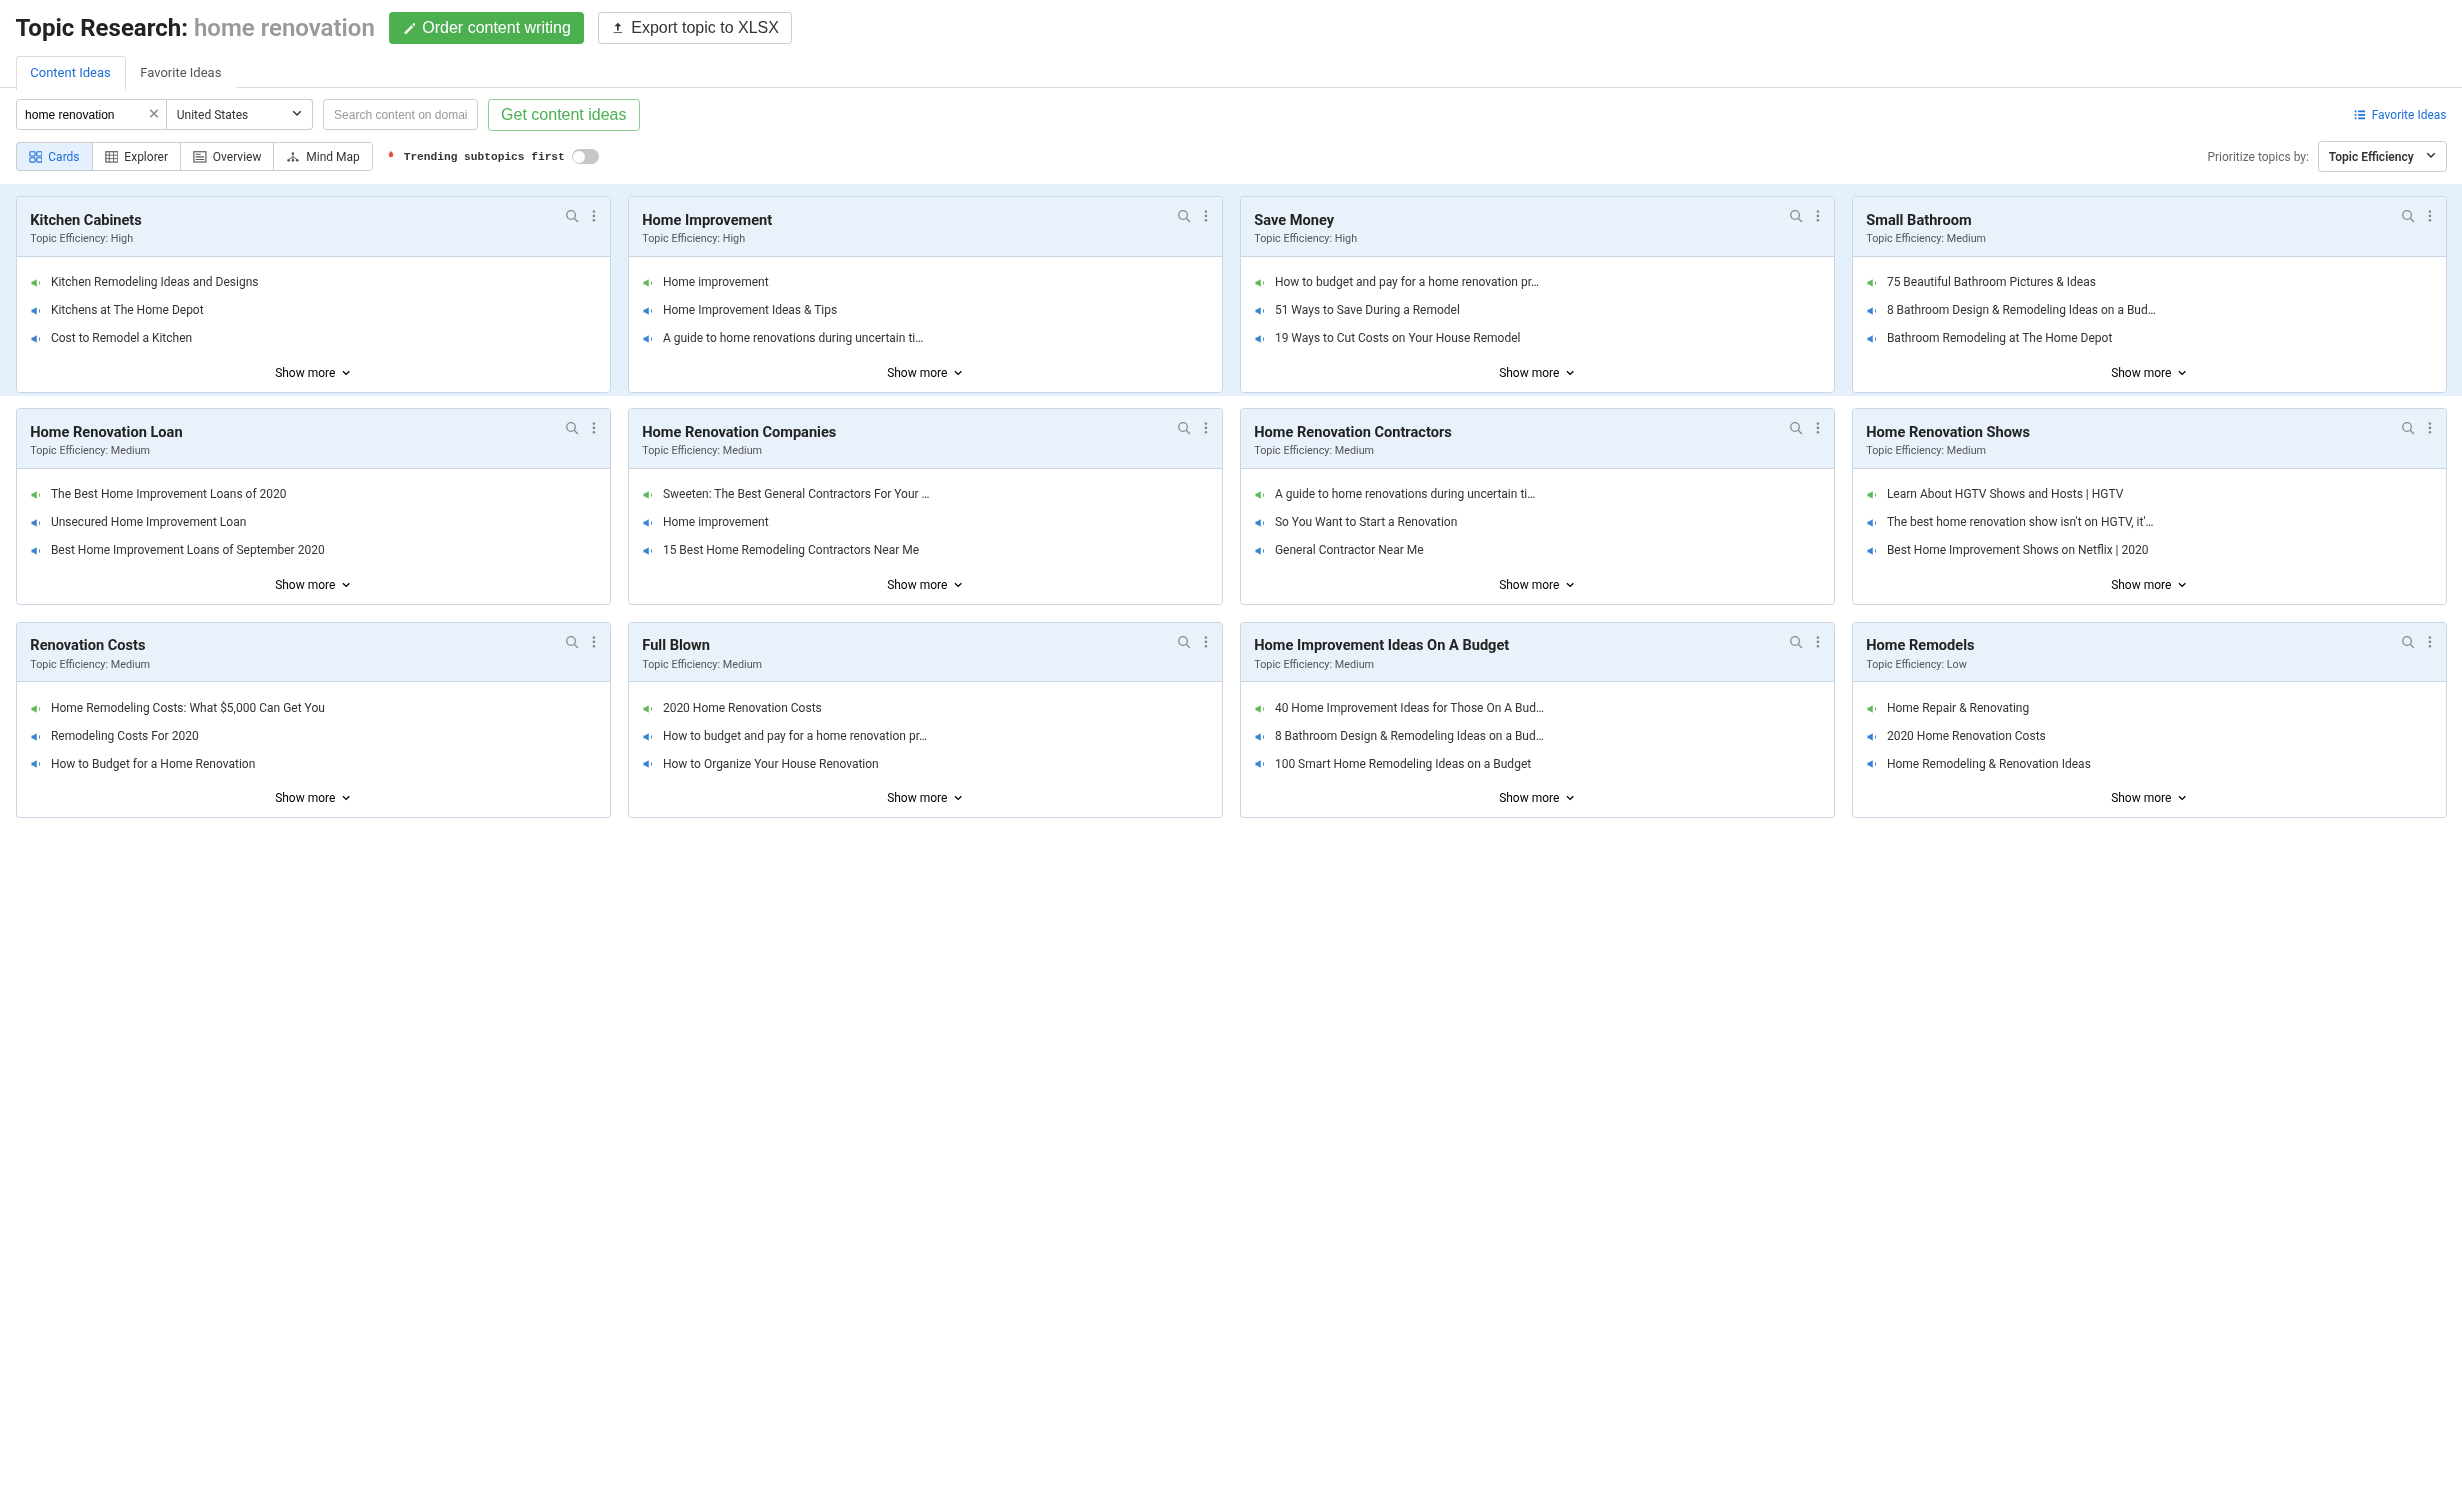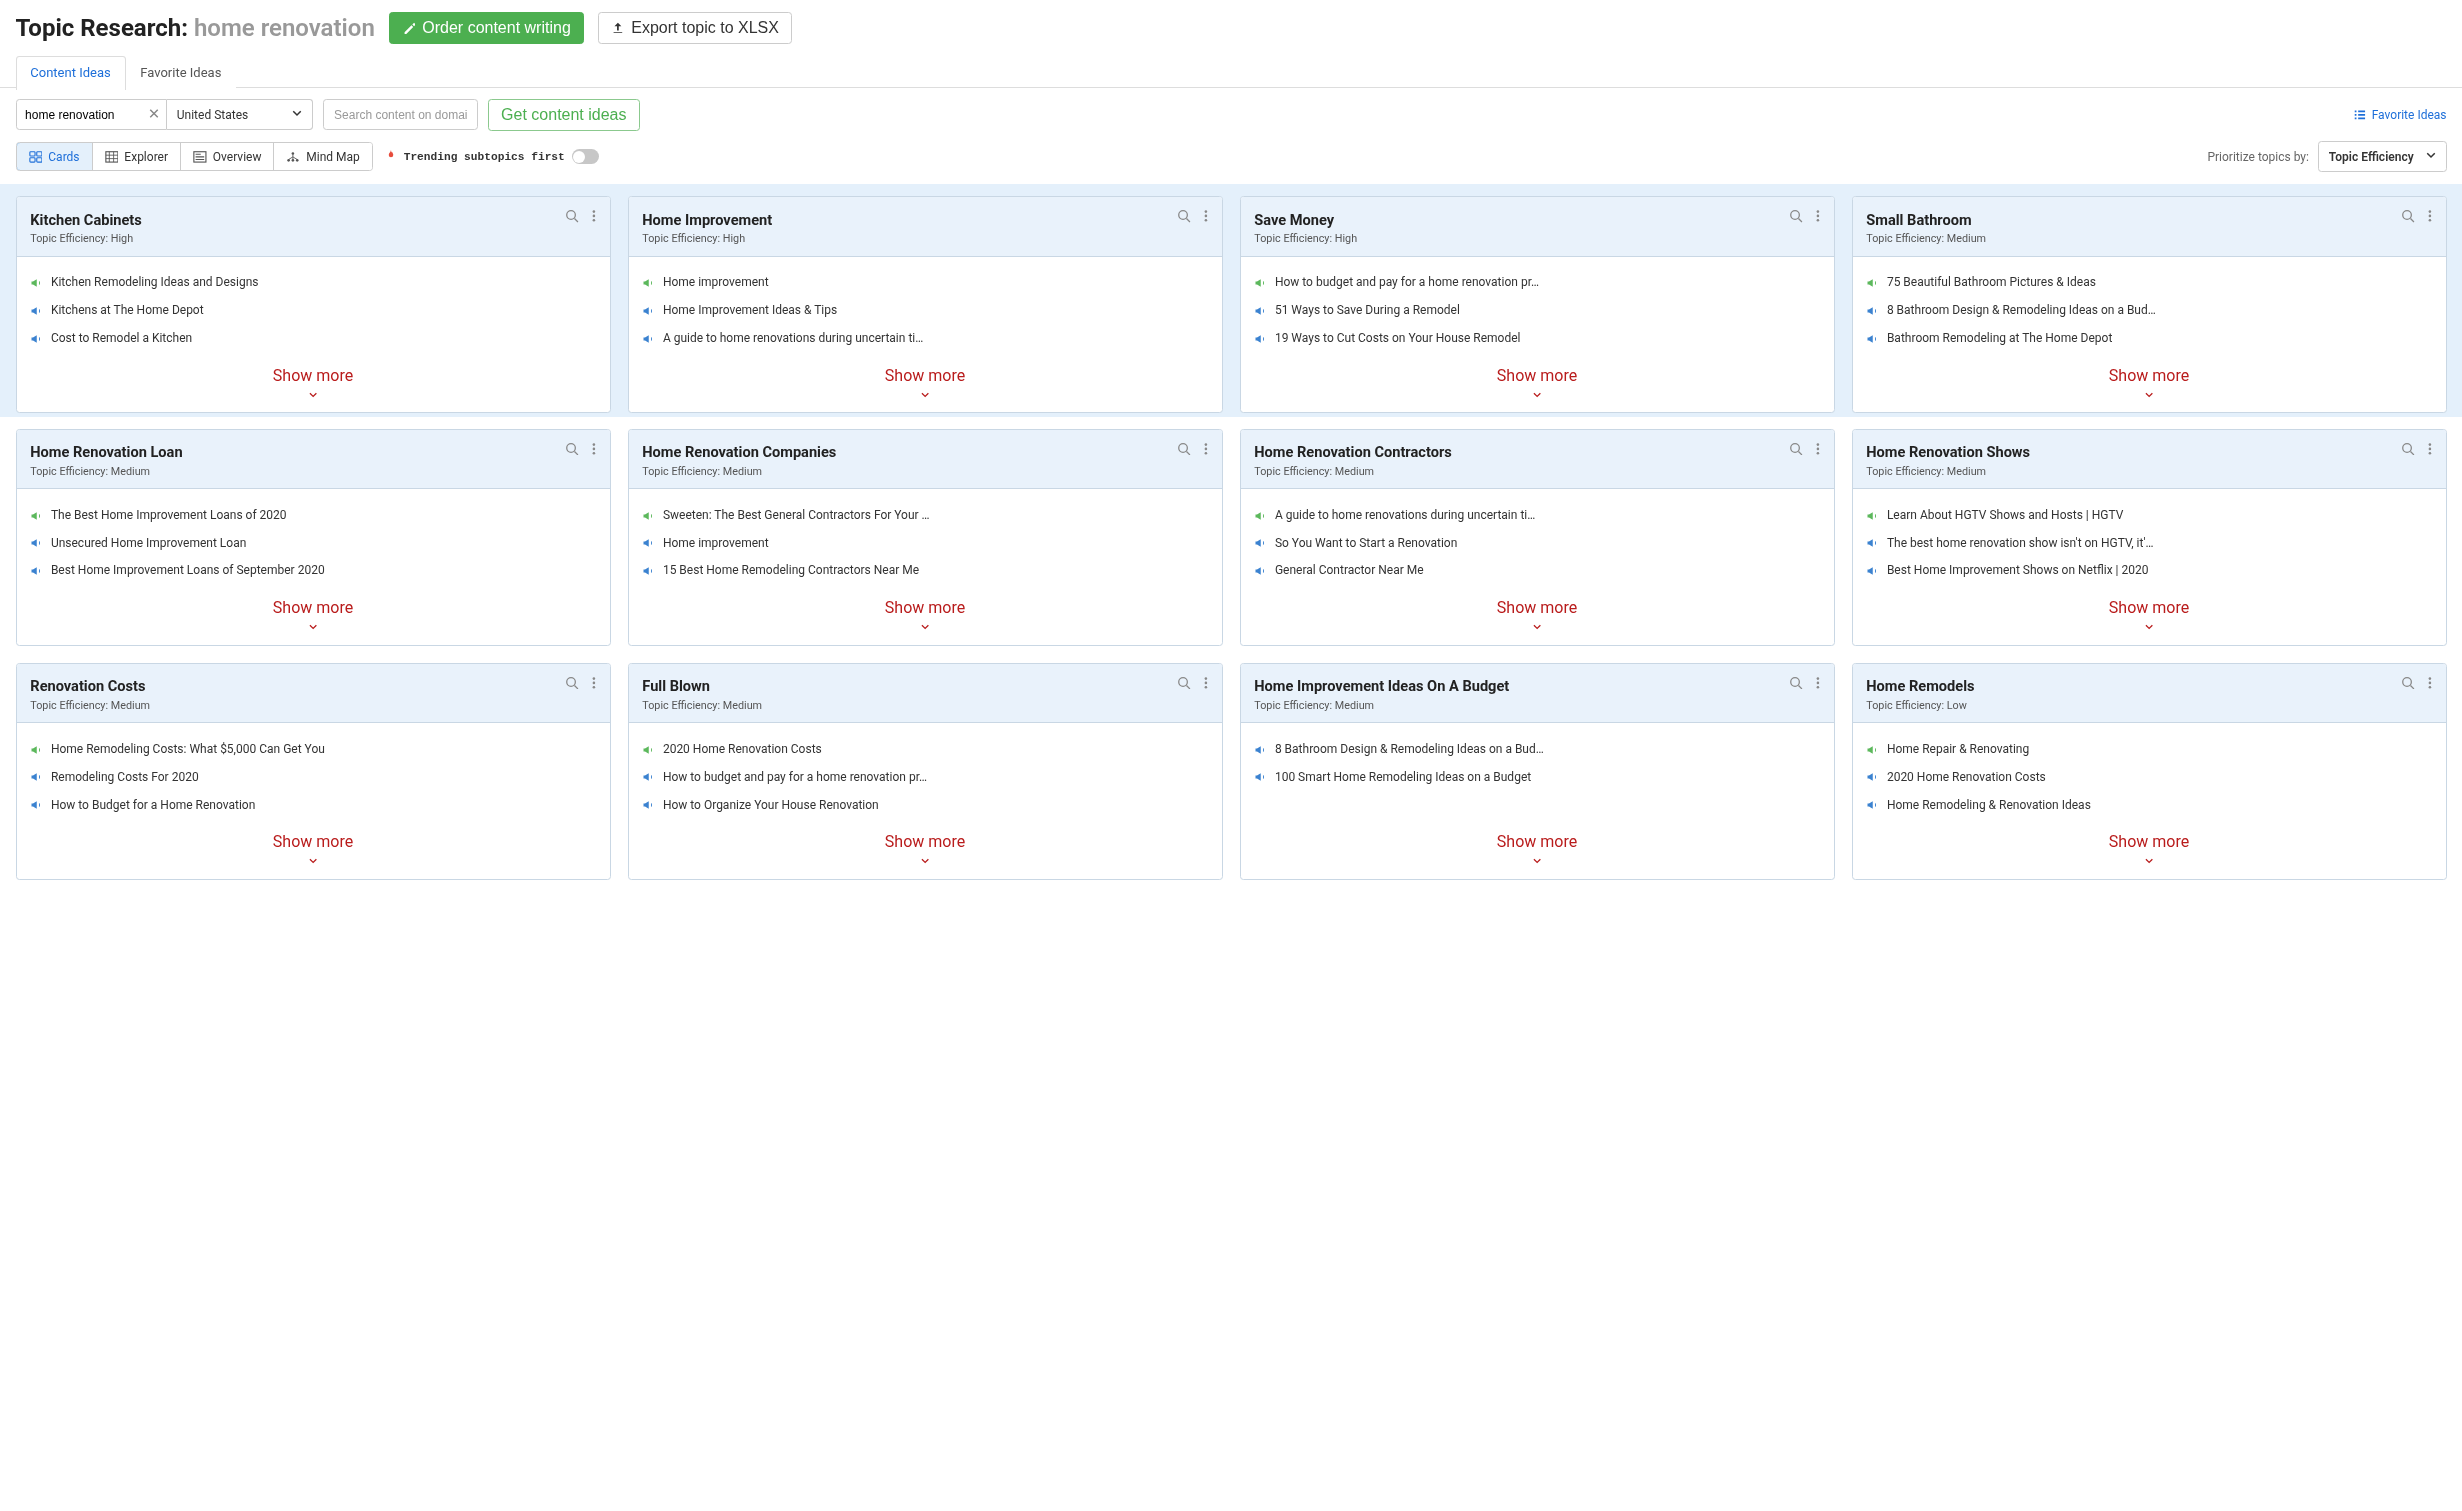--- a/index.html
+++ b/index.html
@@ -64,21 +64,21 @@
   .card-title { font-size:14.6px; font-weight:700; color:#222; margin-bottom:3.4px; padding-right:52px;}
   .card-sub { font-size:10.8px; color:#555;}
   .card-actions { position:absolute; right:8.6px; top:12px; display:flex; gap:8.6px; color:#888;}
   .card-actions .ic{cursor:pointer;}
   .card-body { padding:12px 13.8px 5.2px; flex:1;}
   .item { display:flex; gap:8.6px; align-items:flex-start; padding:6.9px 0; font-size:12px; color:#333;}
   .item .txt{ white-space:nowrap; overflow:hidden; text-overflow:ellipsis; flex:1;}
   .mega { flex-shrink:0; width:12px; height:12px; margin-top:1.7px;}
   .mega-green svg{color:#5cb85c;}
   .mega-blue svg{color:#3b82d0;}
-  .show-more { text-align:center; padding:8.6px 0 12px; color:#b91c1c; font-size:16px; cursor:pointer; display:flex; align-items:center; justify-content:center; gap:5.2px;flex-direction:column;}
+  .show-more { text-align:center; padding:8.6px 0 12px; color:#000000; font-size:12px; cursor:pointer; display:flex; align-items:center; justify-content:center; gap:5.2px;}
   
   .bottom-area{ background:#fff; padding:12px 15.5px 15.5px;}
 </style>
 </head>
 <body>
 
 <svg width="0" height="0" style="position:absolute">
   <defs>
     <g id="i-pencil">
         <path d="M3 13l8-8 2 2-8 8H3v-2z M12 4l2-2 2 2-2 2-2-2z" fill="currentColor"></path>
@@ -710,20 +710,26 @@
       <div class="card-actions">
         <span class="ic"><svg width="13.8" height="13.8" viewBox="0 0 16 16">
                 <use href="#i-search"></use>
               </svg></span>
         <span class="ic"><svg width="13.8" height="13.8" viewBox="0 0 16 16">
                 <use href="#i-dots"></use>
               </svg></span>
       </div>
     </div>
     <div class="card-body">
+  <div class="item">
+    <span class="mega mega-green"><svg width="12" height="12" viewBox="0 0 16 16">
+                <use href="#i-mega"></use>
+              </svg></span>
+    <span class="txt">40 Home Improvement Ideas for Those On A Bud…</span>
+  </div>
 
   <div class="item">
     <span class="mega mega-blue"><svg width="12" height="12" viewBox="0 0 16 16">
                 <use href="#i-mega"></use>
               </svg></span>
     <span class="txt">8 Bathroom Design &amp; Remodeling Ideas on a Bud…</span>
   </div>
 
   <div class="item">
     <span class="mega mega-blue"><svg width="12" height="12" viewBox="0 0 16 16">

